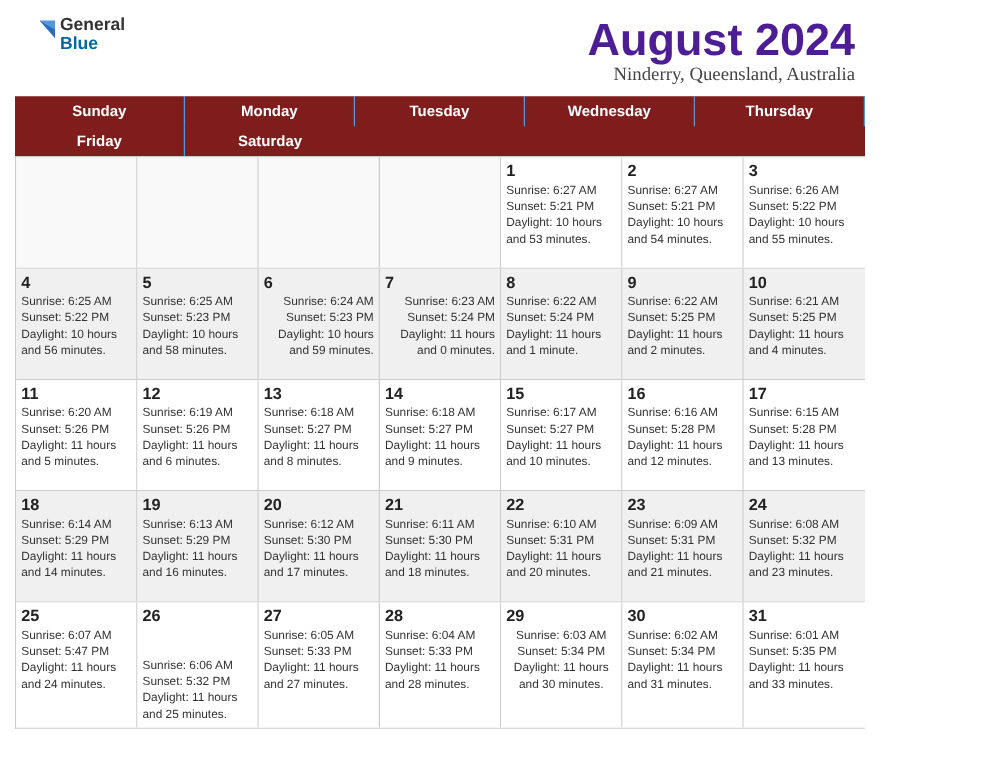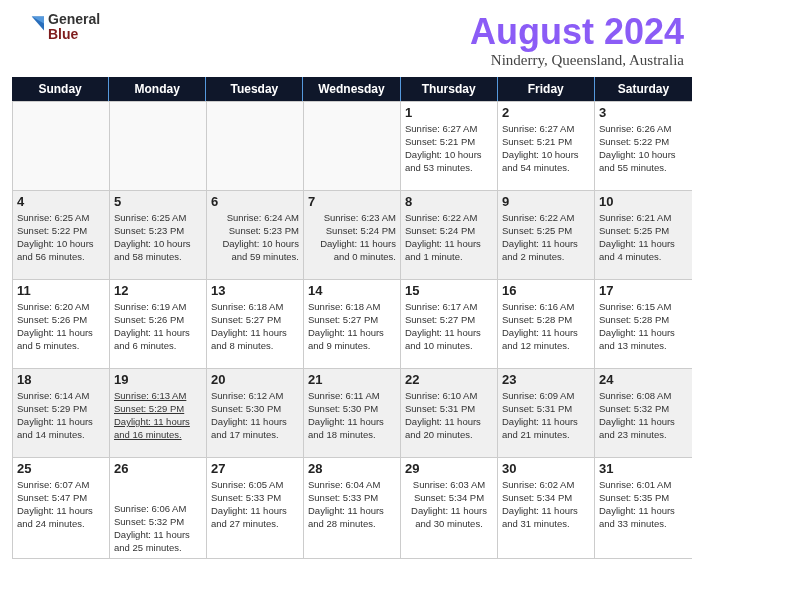--- a/index.html
+++ b/index.html
@@ -34,48 +34,48 @@
       line-height: 1.1;
     }
     .logo-general {
       font-size: 14px;
       font-weight: bold;
       color: #333;
     }
     .logo-blue {
       font-size: 14px;
       font-weight: bold;
-      color: #7f1d1d;
+      color: #0369a1;
     }
     .logo-icon {
       width: 28px;
       height: 28px;
     }
     .title-block {
       text-align: right;
     }
     .main-title {
       font-size: 36px;
       font-weight: bold;
-      color: #8b5cf6;
+      color: #4c1d95;
       line-height: 1.1;
     }
     .subtitle {
       font-size: 15px;
       color: #444;
       font-family: Liberation Serif, serif;
     }
     .calendar {
       flex: 1;
       margin: 0 12px 10px 12px;
     }
     .cal-header {
       display: grid;
-      grid-template-columns: repeat(7, 1fr);
-      background: #0f172a;
+      grid-template-columns: repeat(5, 1fr);
+      background: #7f1d1d;
     }
     .cal-header-cell {
       color: #fff;
       font-size: 12px;
       font-weight: bold;
       padding: 5px 4px;
       text-align: center;
       border-right: 1px solid #5599dd;
     }
     .cal-header-cell:last-child { border-right: none; }
@@ -278,21 +278,21 @@
         <div class="cal-row">
           <div class="cal-cell alt">
             <div class="day-num">18</div>
             <div class="day-info" style="white-space: pre-line;">Sunrise: 6:14 AM
 Sunset: 5:29 PM
 Daylight: 11 hours
 and 14 minutes.</div>
           </div>
           <div class="cal-cell alt">
             <div class="day-num">19</div>
-            <div class="day-info" style="white-space: pre-line; text-decoration: underline;">Sunrise: 6:13 AM
+            <div class="day-info" style="white-space: pre-line;">Sunrise: 6:13 AM
 Sunset: 5:29 PM
 Daylight: 11 hours
 and 16 minutes.</div>
           </div>
           <div class="cal-cell alt">
             <div class="day-num">20</div>
             <div class="day-info" style="white-space: pre-line;">Sunrise: 6:12 AM
 Sunset: 5:30 PM
 Daylight: 11 hours
 and 17 minutes.</div>

